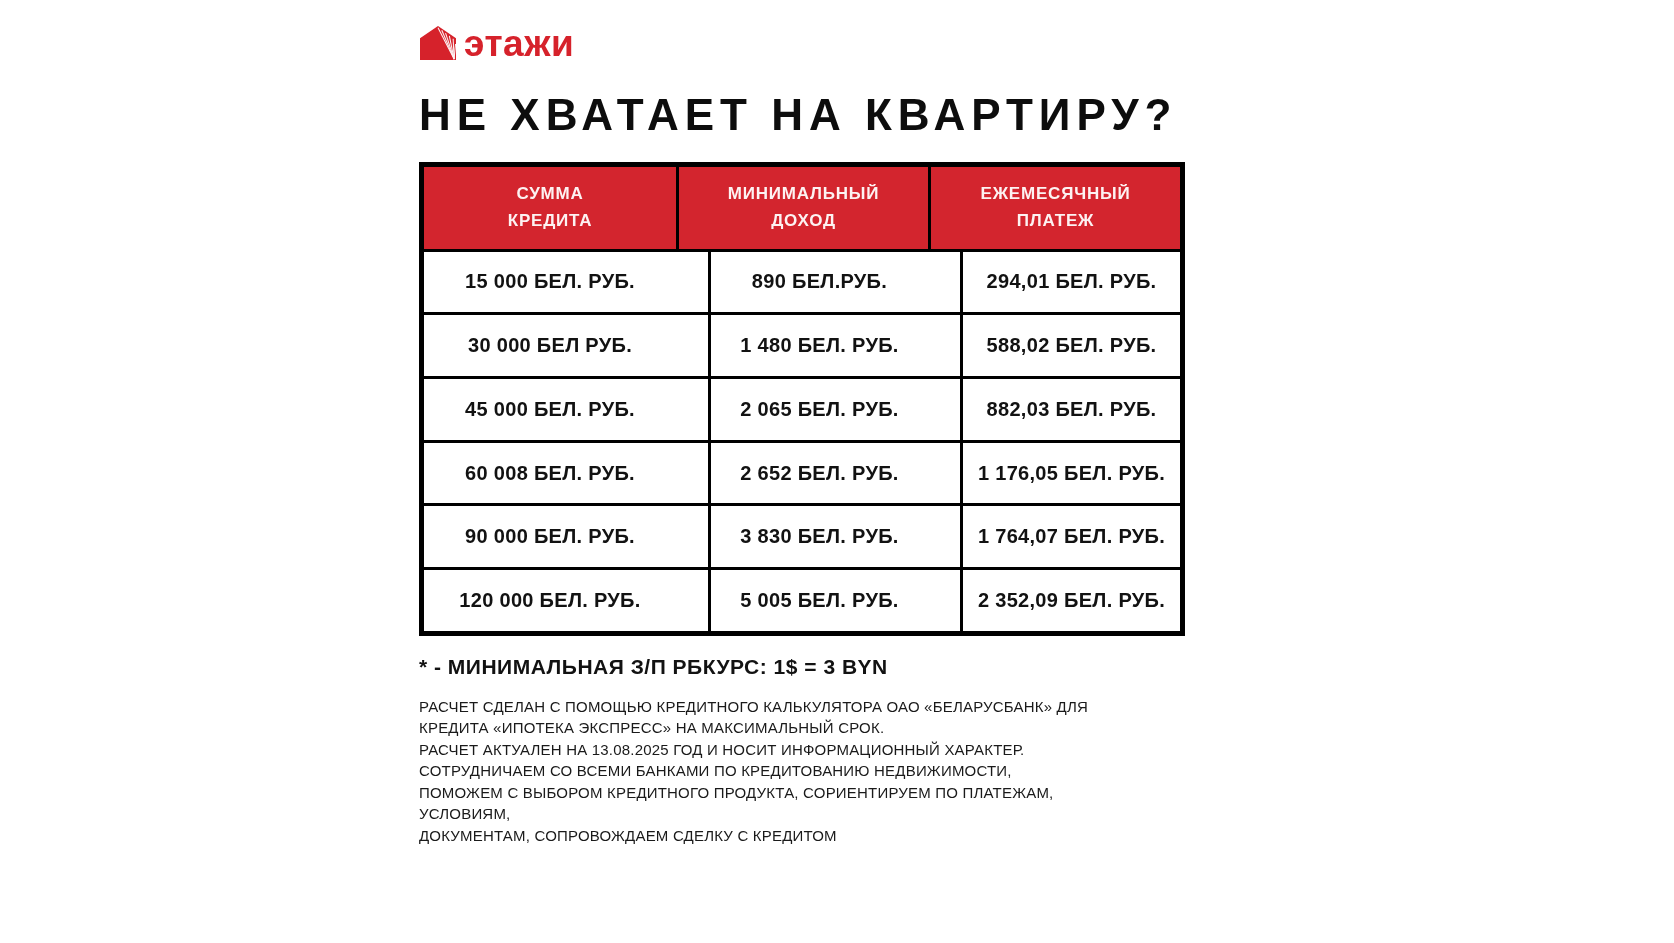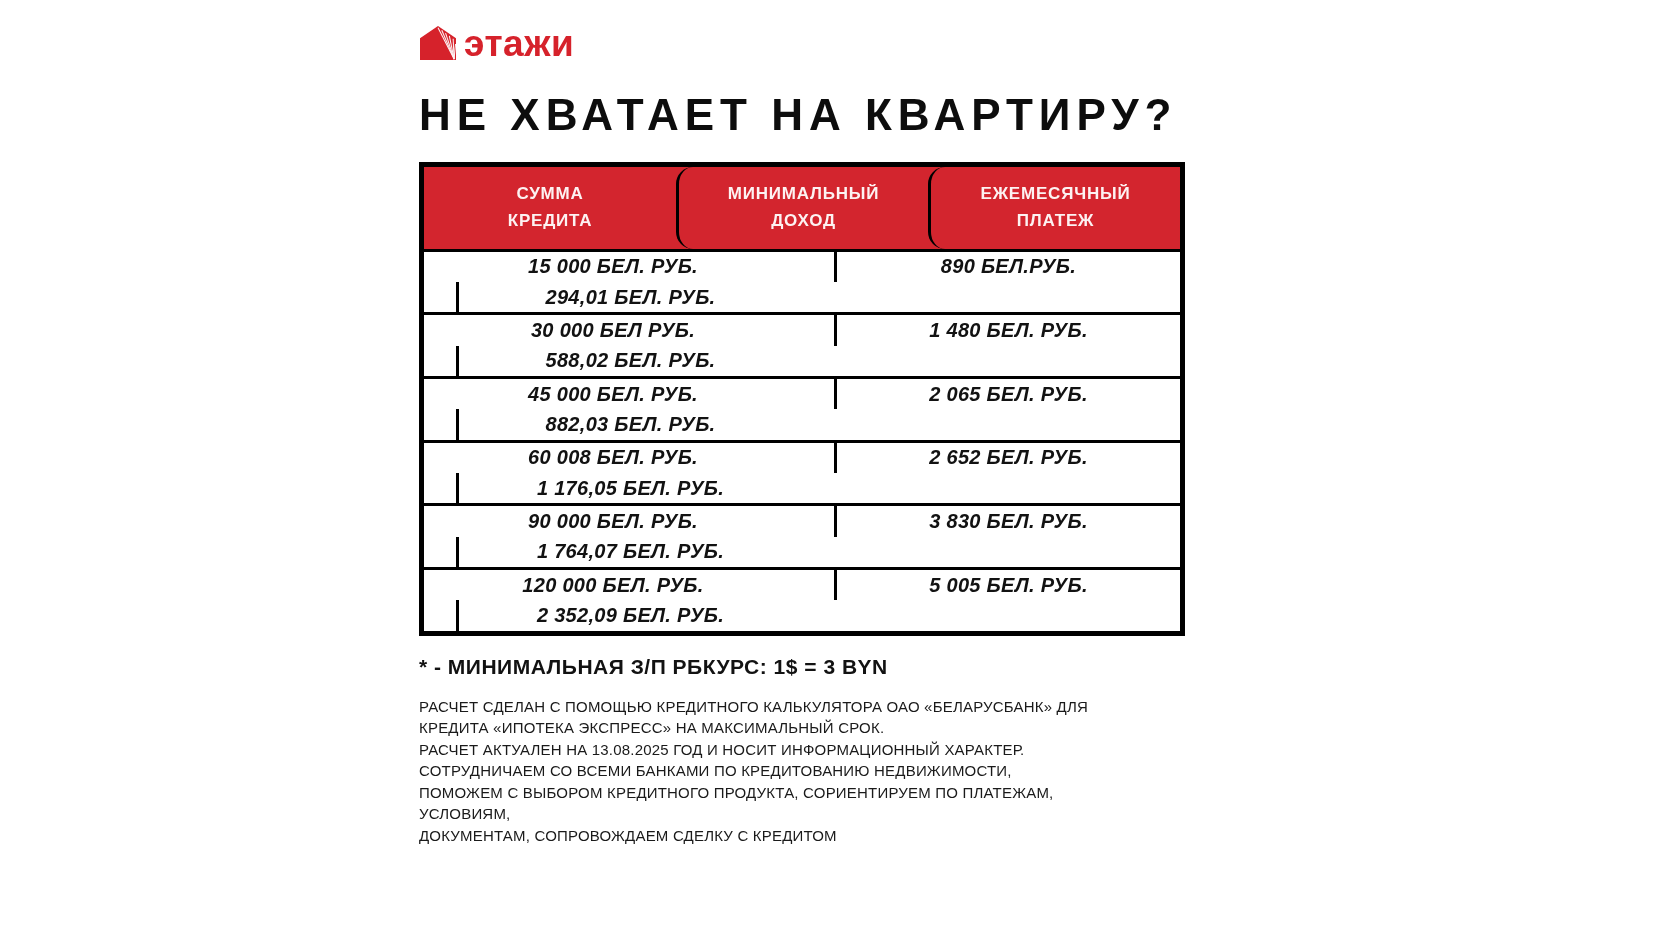--- a/index.html
+++ b/index.html
@@ -35,28 +35,27 @@
     border:5px solid #000;
     width:766px;
   }
   .tbl-header {
     display:grid; grid-template-columns:1fr 1fr 1fr;
     background:#d3252e; height:82px;
   }
   .hcell {
     display:flex; flex-direction:column; justify-content:center;
     color:#fdf2f2; font-size:17px; font-weight:bold;
-    letter-spacing:0.8px; line-height:1.55; text-align:center;border-radius:17px;
+    letter-spacing:0.8px; line-height:1.55; text-align:center;
   }
   .hcell + .hcell { border-left:3px solid #000; }
   .trow {
-    display:grid; grid-template-columns:1fr 1fr;
+    display:grid; grid-template-columns:1fr 1fr 1fr;
     height:63.7px; background:#fff;
     border-top:3px solid #000;
-    font-style:italic;
   }
   .tcell {
     display:flex; align-items:center; justify-content:center;
     font-size:20px; font-weight:bold; color:#121212;
     letter-spacing:0.3px; text-align:center;
   }
   .tcell + .tcell { border-left:3px solid #000;margin-left:32px; }
   
   .foot-row {
     margin-top:19px;

